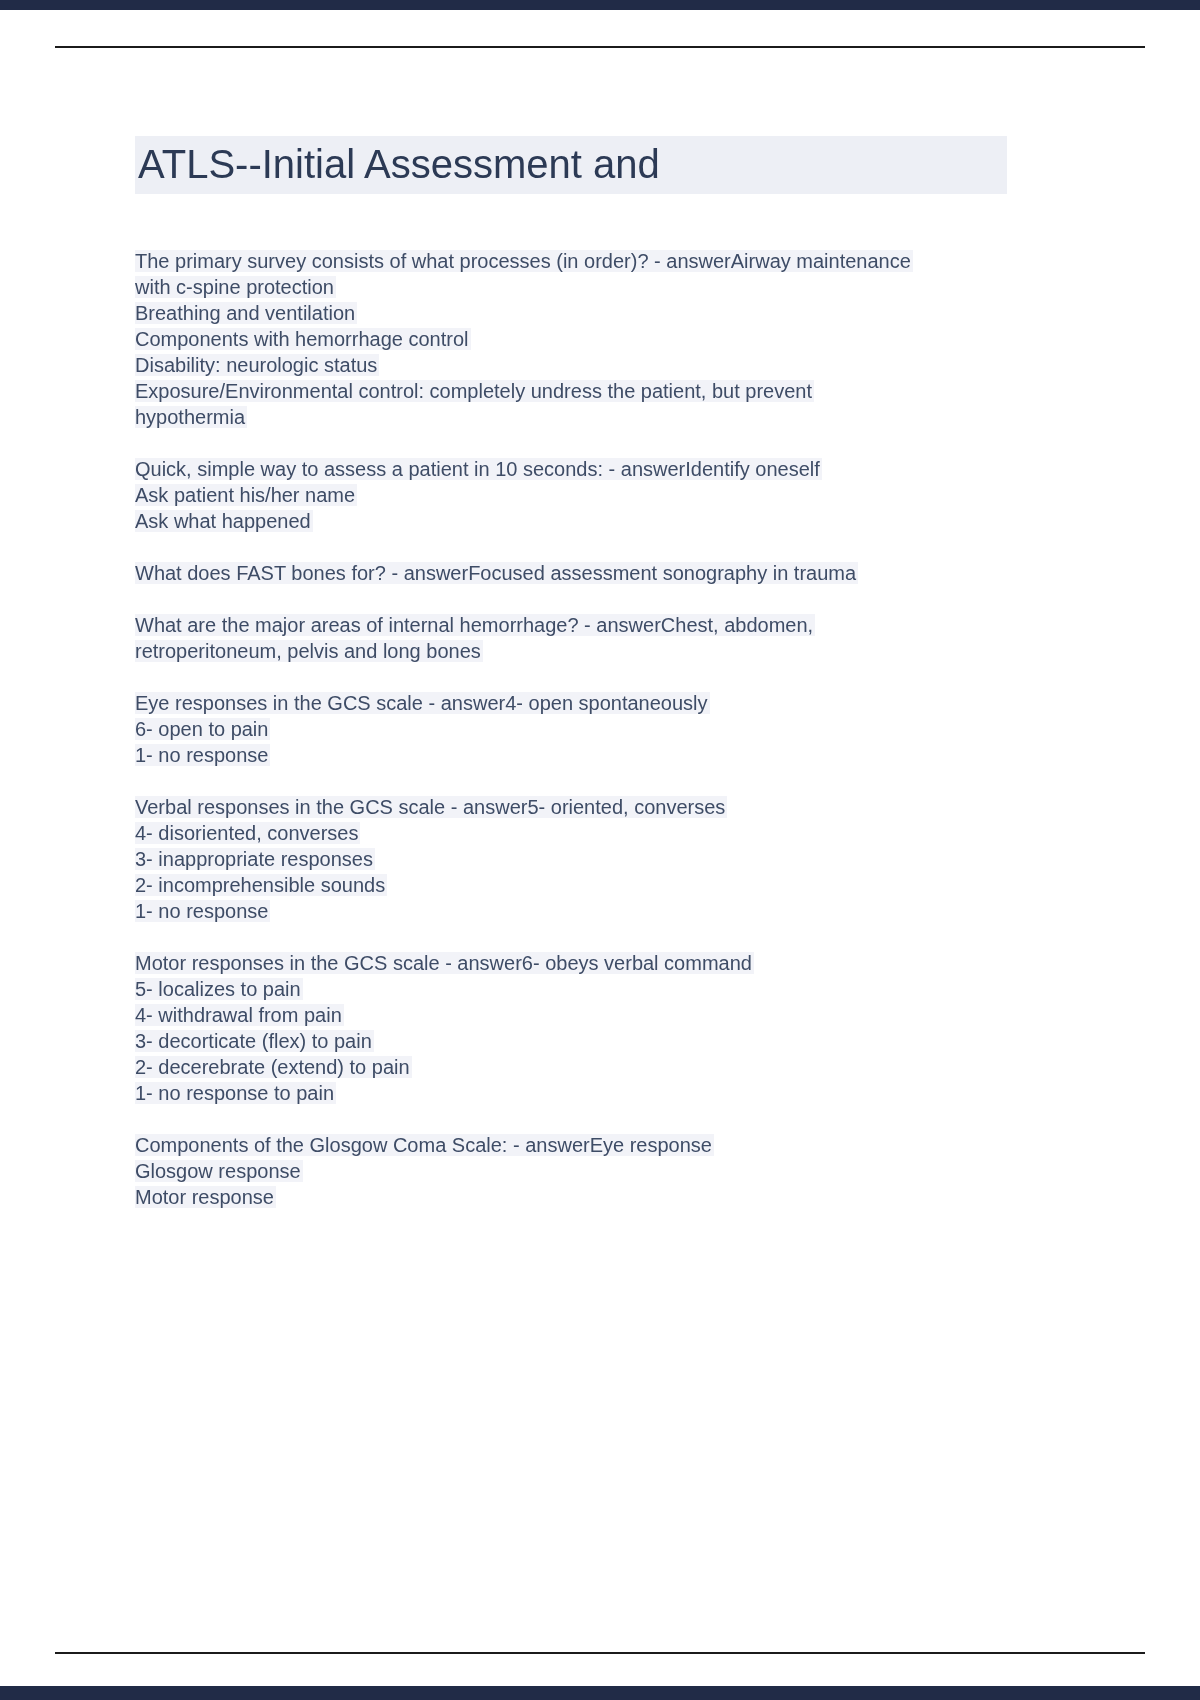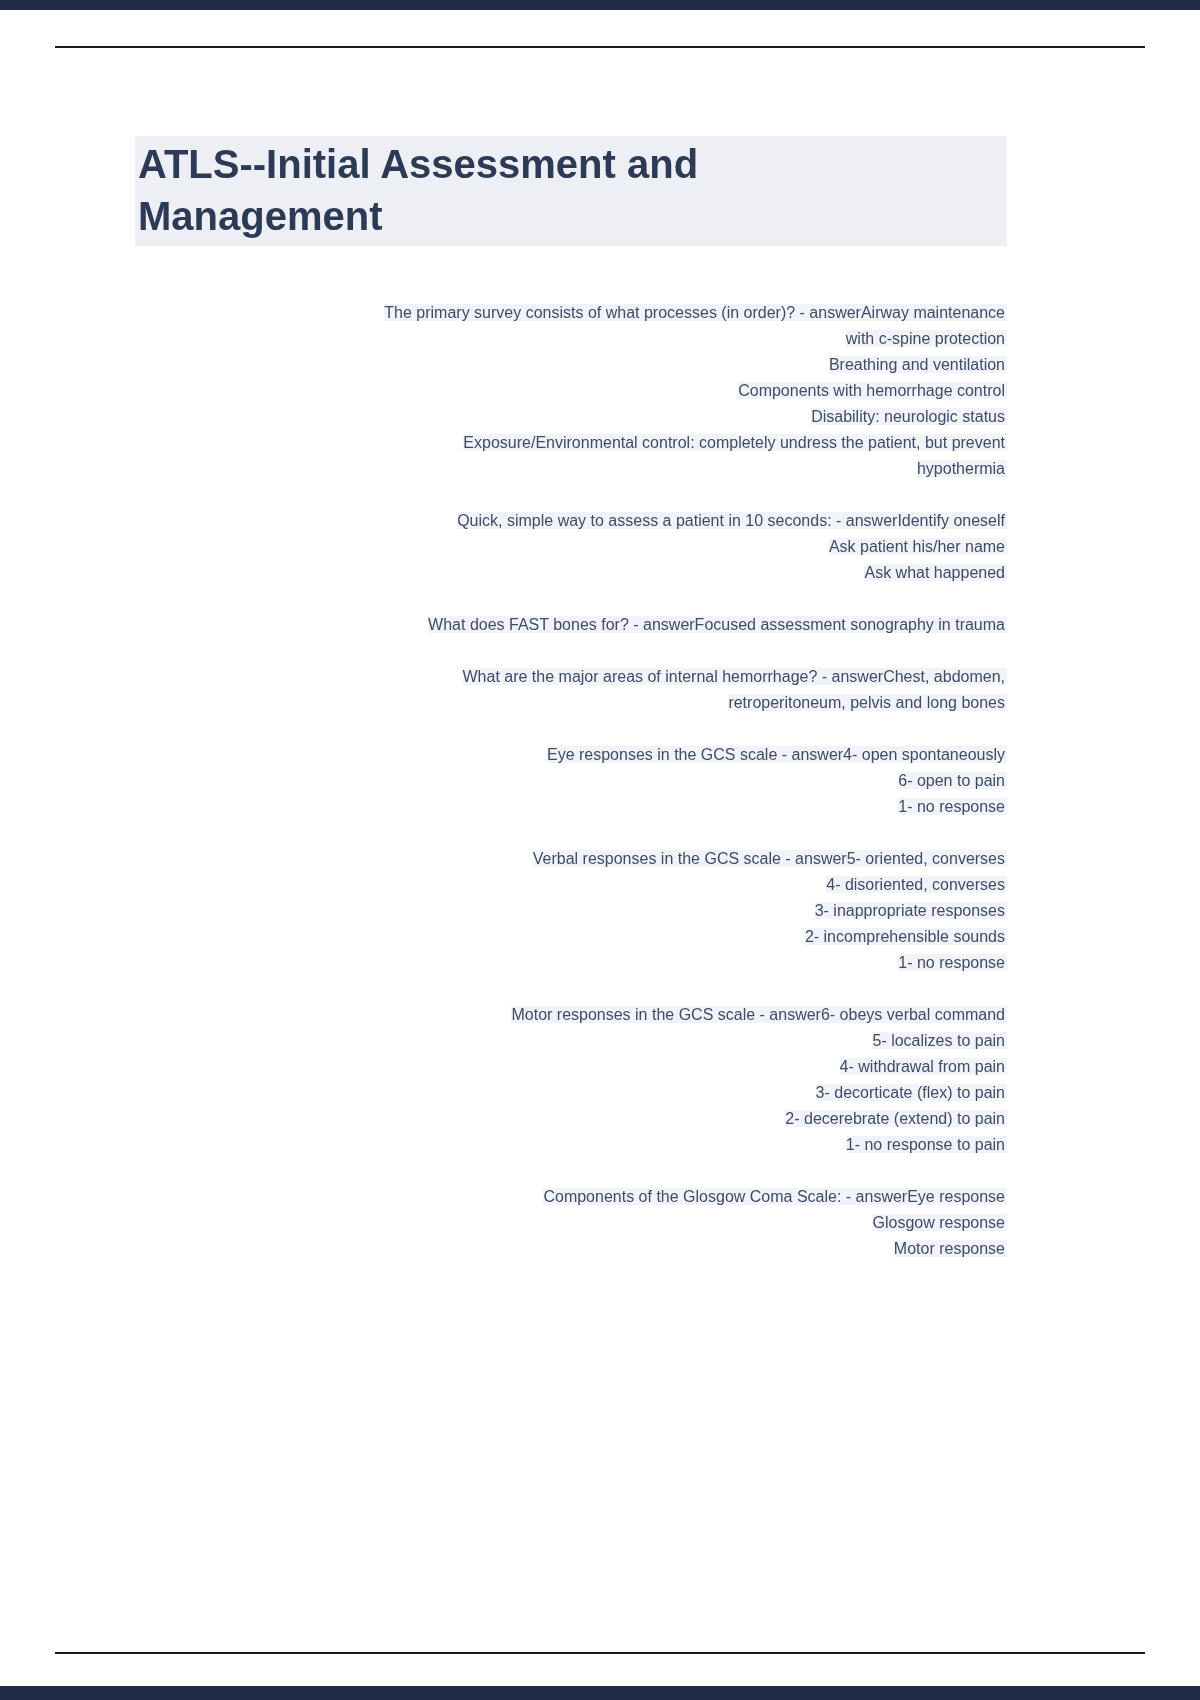--- a/index.html
+++ b/index.html
@@ -33,48 +33,46 @@
     position: absolute;
     left: 135px;
     top: 136px;
     width: 872px;
   }
   .title {
     margin: 0 0 54px 0;
     background: #edeff5;
     color: #2c3a55;
     font-size: 40px;
-    font-weight: bold;
+    font-weight: normal;
     line-height: 52px;
     padding: 2px 0 4px 3px;
   }
   .title .title-line { display: block; }
   .block { margin: 0 0 26px 0; }
   .line {
-    font-size: 16px;
+    font-size: 20px;
     line-height: 26px;
     min-height: 26px;
     color: #3e4c66;
-    text-align: right;
   }
   .hl {
     background: #f2f3f8;
     padding-right: 2px;
   }
 </style>
 </head>
 <body>
 
 <div class="bar top"></div>
 <div class="rule top"></div>
 
 <div class="content">
   <h1 class="title">
     <span class="title-line">ATLS--Initial Assessment and</span>
-    <span class="title-line">Management</span>
   </h1>
   <main>
       <div class="block">
         <div class="line"><span class="hl">The primary survey consists of what processes (in order)? - answerAirway maintenance</span></div>
         <div class="line"><span class="hl">with c-spine protection</span></div>
         <div class="line"><span class="hl">Breathing and ventilation</span></div>
         <div class="line"><span class="hl">Components with hemorrhage control</span></div>
         <div class="line"><span class="hl">Disability: neurologic status</span></div>
         <div class="line"><span class="hl">Exposure/Environmental control: completely undress the patient, but prevent</span></div>
         <div class="line"><span class="hl">hypothermia</span></div>

